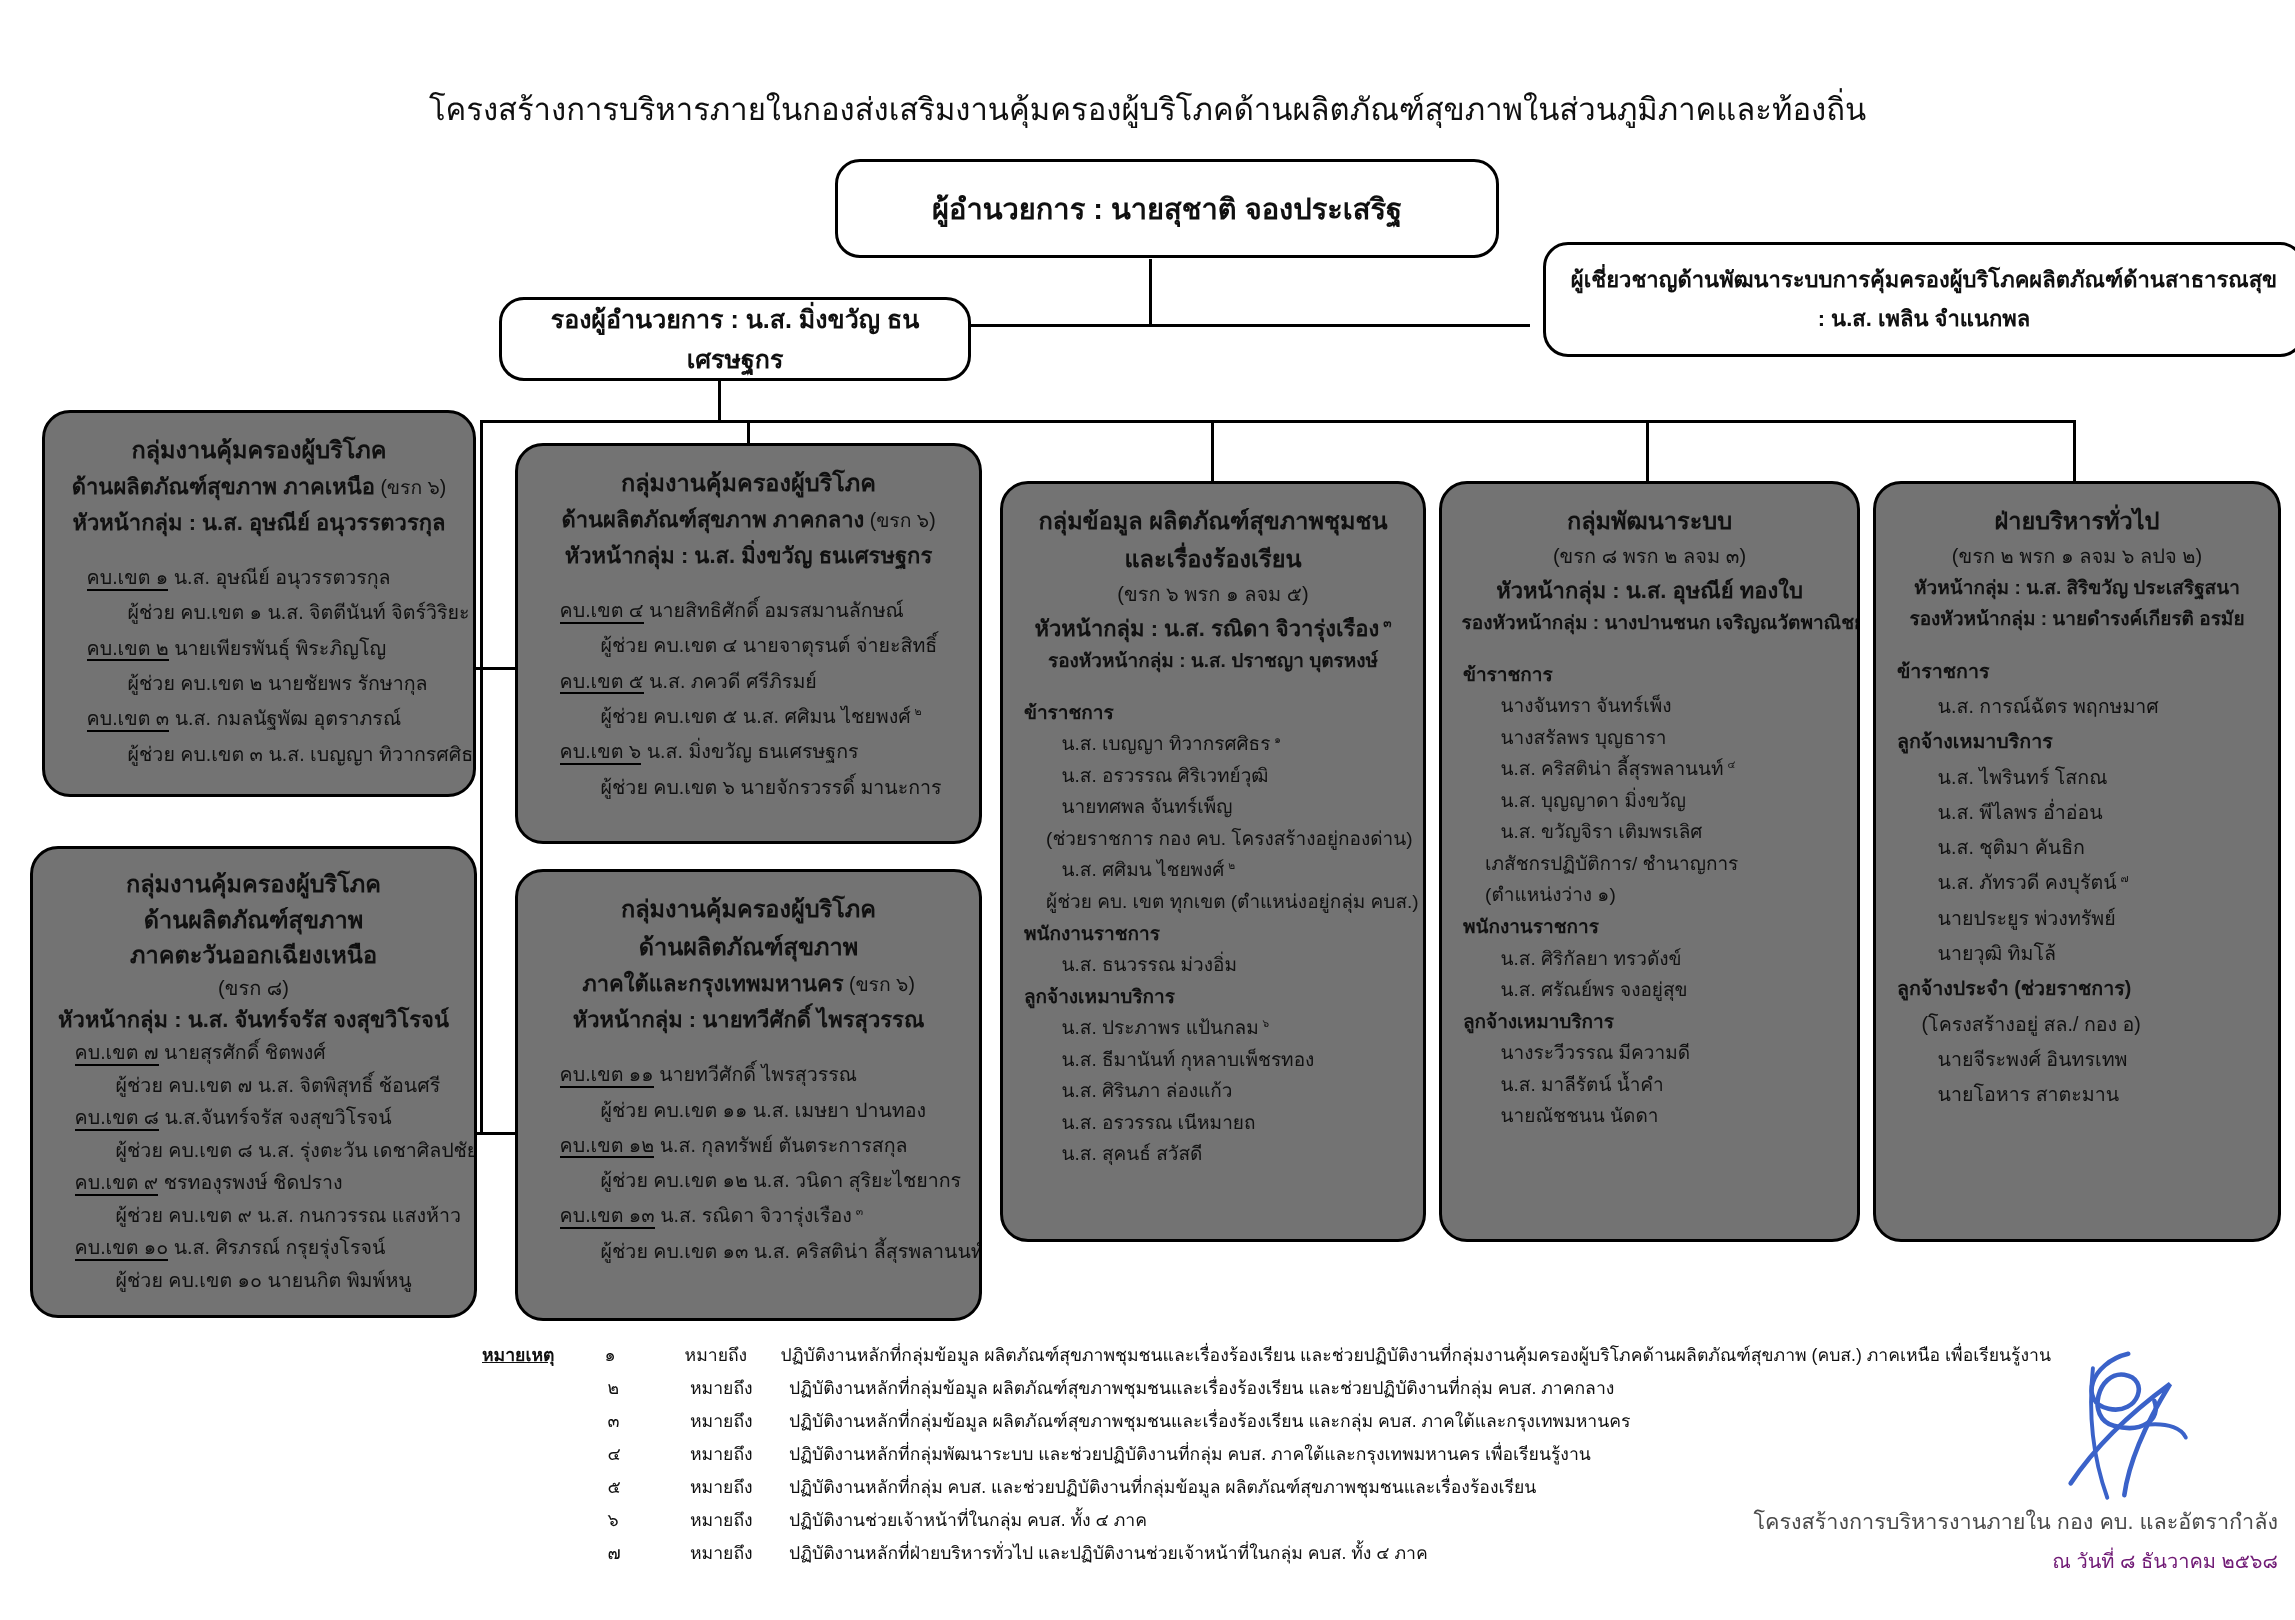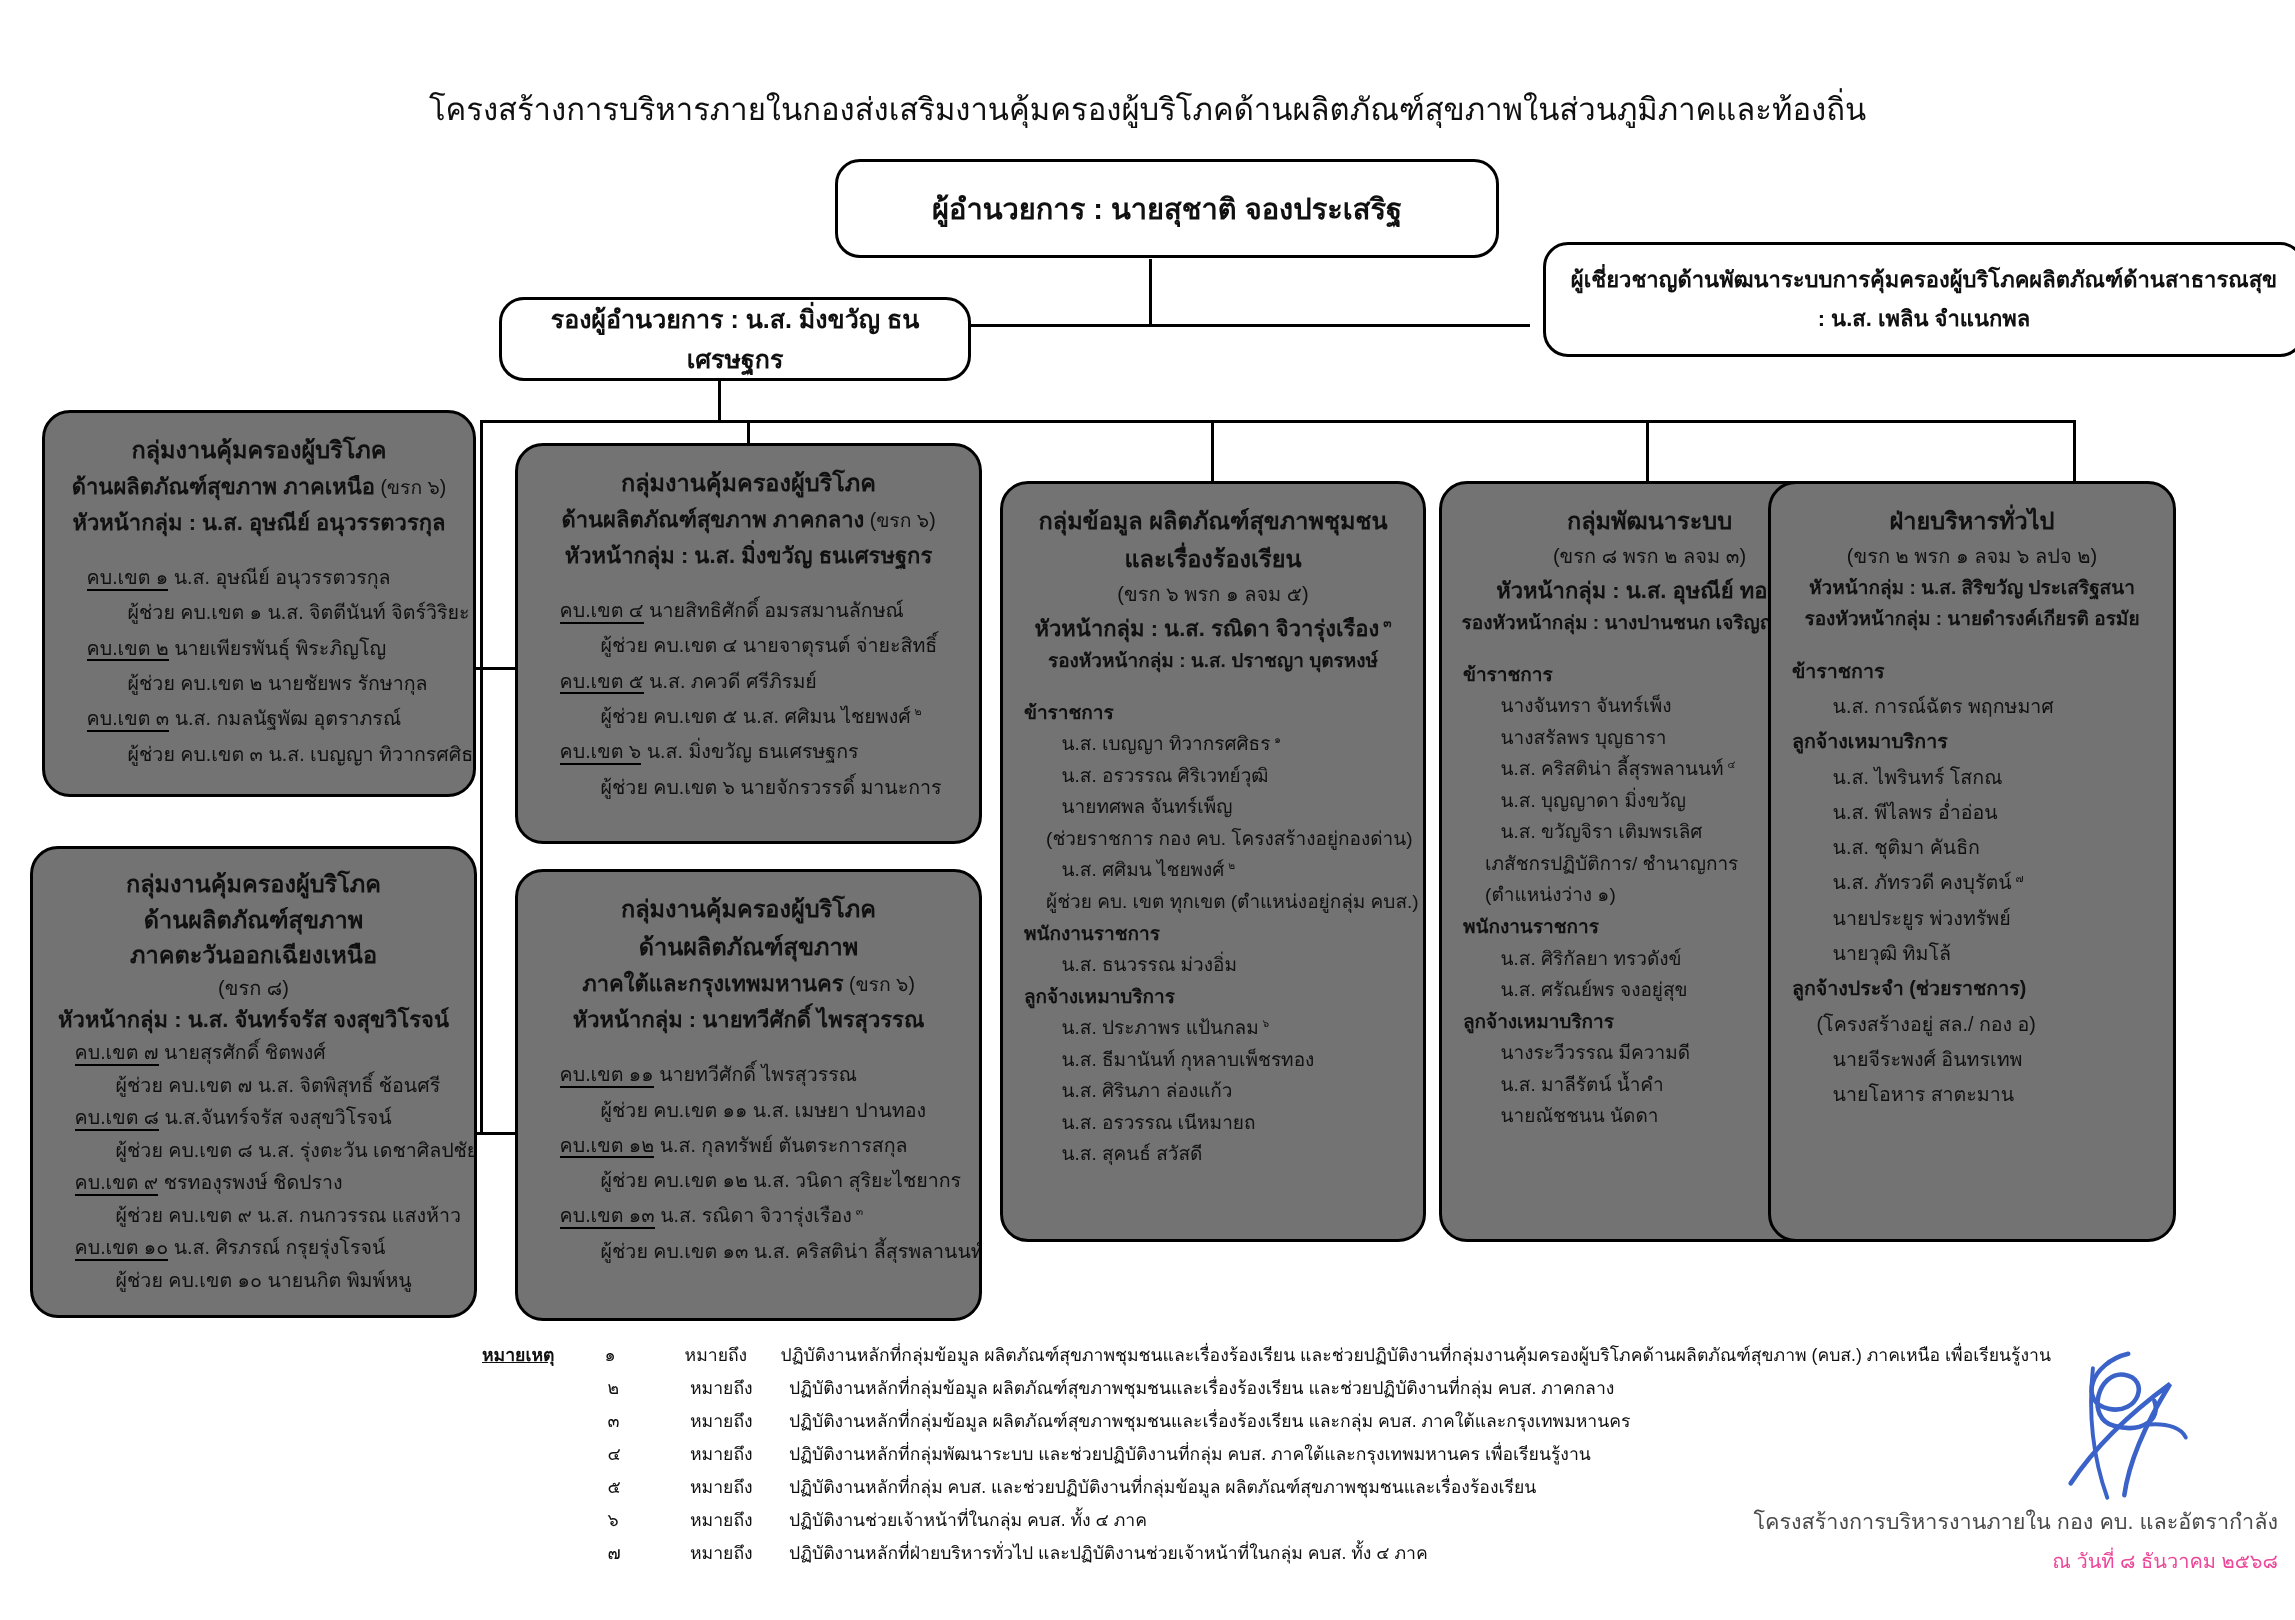--- a/index.html
+++ b/index.html
@@ -46,21 +46,21 @@
   .notes{position:absolute;left:482px;top:1341px;width:1569px}
   .nrow{display:flex;align-items:flex-start;height:33px;font-size:17.6px}
   .nlabel{width:98px;font-weight:bold;text-decoration:underline}
   .nnum{width:110px;padding-left:27.5px;box-sizing:border-box}
   .nmean{width:99px}
   .ntext{flex:1;white-space:nowrap}
   .footer{
     position:absolute;right:17px;top:1501px;text-align:right;
     font-size:21.6px;color:#4a4a4a;line-height:1.9;
   }
-  .footer .f2{font-size:20px;color:#ec4899}
+  .footer .f2{font-size:20px;color:#701a75}
   .sig{position:absolute;left:2051px;top:1346px;width:144px;height:157px}
 </style>
 </head>
 <body>
 
 <div class="title">โครงสร้างการบริหารภายในกองส่งเสริมงานคุ้มครองผู้บริโภคด้านผลิตภัณฑ์สุขภาพในส่วนภูมิภาคและท้องถิ่น</div>
 
 <div class="line" style="left:1149px;top:259px;width:3.3px;height:68px"></div>
 <div class="line" style="left:956px;top:324px;width:574px;height:3.3px"></div>
 <div class="line" style="left:718px;top:363px;width:3.3px;height:60px"></div>
@@ -182,21 +182,21 @@
   <div class="ml pl2"><span>(ตำแหน่งว่าง ๑)</span></div>
   <div class="ml sec"><span>พนักงานราชการ</span></div>
   <div class="ml plain"><span>น.ส. ศิริกัลยา ทรวดังข์</span></div>
   <div class="ml plain"><span>น.ส. ศรัณย์พร จงอยู่สุข</span></div>
   <div class="ml sec"><span>ลูกจ้างเหมาบริการ</span></div>
   <div class="ml plain"><span>นางระวีวรรณ มีความดี</span></div>
   <div class="ml plain"><span>น.ส. มาลีรัตน์ น้ำคำ</span></div>
   <div class="ml plain"><span>นายณัชชนน นัดดา</span></div>
 </div>
 
-<div class="box" style="left:1768px;top:481px;width:408px;height:761px">
+<div class="box" style="left:1873px;top:481px;width:408px;height:761px">
   <div class="hl big"><span>ฝ่ายบริหารทั่วไป</span></div>
   <div class="hl ql"><span>(ขรก ๒ พรก ๑ ลจม ๖ ลปจ ๒)</span></div>
   <div class="hl hs"><span>หัวหน้ากลุ่ม : น.ส. สิริขวัญ ประเสริฐสนา</span></div>
   <div class="hl hs"><span>รองหัวหน้ากลุ่ม : นายดำรงค์เกียรติ อรมัย</span></div>
   <div class="gap"></div>
   <div class="ml sec"><span>ข้าราชการ</span></div>
   <div class="ml plain"><span>น.ส. การณ์ฉัตร พฤกษมาศ</span></div>
   <div class="ml sec"><span>ลูกจ้างเหมาบริการ</span></div>
   <div class="ml plain"><span>น.ส. ไพรินทร์ โสกณ</span></div>
   <div class="ml plain"><span>น.ส. พีไลพร อ่ำอ่อน</span></div>

